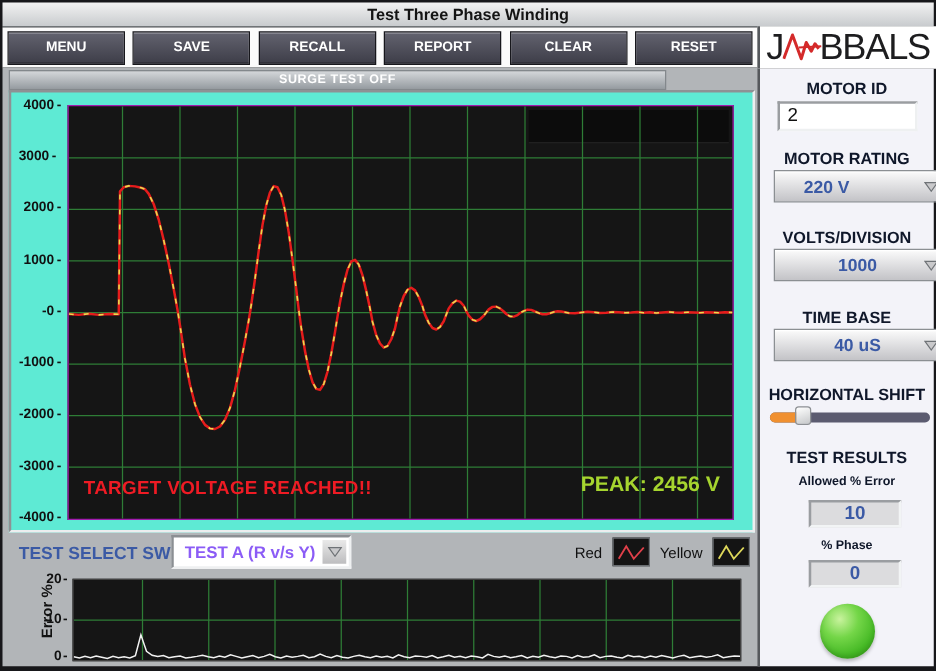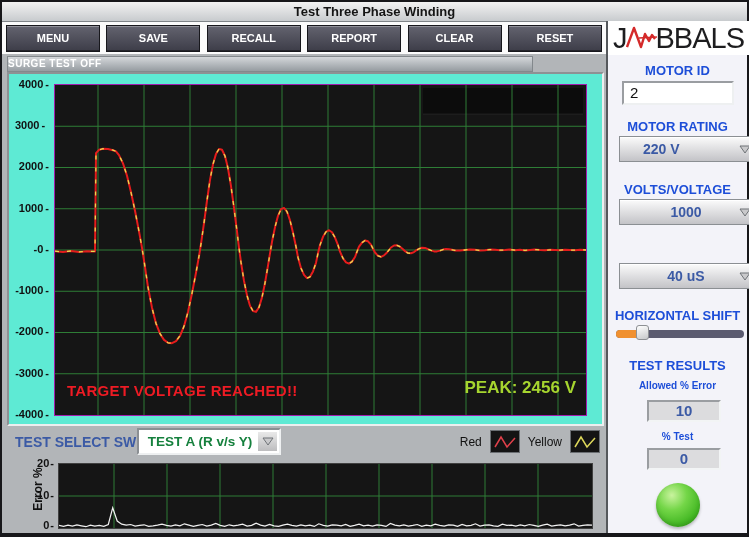--- a/index.html
+++ b/index.html
@@ -20,54 +20,54 @@
   
   .logo-box{position:absolute;left:606px;top:21px;width:141px;height:34px;background:#fff;
     border-left:2px solid #55585c;display:flex;align-items:center;justify-content:center;}
   .logo-text{font-size:29px;color:#1d1d1f;letter-spacing:-1px;line-height:30px;}
   .logo-squiggle{margin:0 -2px 0 -1px;}
 
   
   .main{position:absolute;left:2px;top:54px;width:604px;height:479px;background:#b2b5b8;}
   .surge-bar{position:absolute;left:5px;top:2px;width:526px;height:16px;
     background:linear-gradient(180deg,#d4d7da,#969ca1);border:1px solid #83888c;box-sizing:border-box;
-    color:#fff;font-weight:bold;font-size:10px;line-height:14px;letter-spacing:.5px;}
+    color:#fff;font-weight:bold;font-size:10px;text-align:center;line-height:14px;letter-spacing:.5px;}
   .chart-outer{position:absolute;left:5px;top:18px;width:597px;height:354px;background:#5eead4;
     border-top:2px solid #8e9194;border-left:2px solid #8e9194;border-bottom:2px solid #eceeef;border-right:2px solid #eceeef;
     box-sizing:border-box;}
   .plot{position:absolute;left:45px;top:10px;width:531px;height:330px;background:#151515;border:1px solid #a21caf;}
   .ytick{position:absolute;width:38px;text-align:right;font-size:11px;color:#111;font-weight:bold;}
   .ytick::after{content:"-";margin-left:2px;color:#111;}
   .scope-target{position:absolute;left:12px;top:297px;color:#ee1b24;font-weight:bold;font-size:15px;letter-spacing:.3px;}
   .scope-peak{position:absolute;right:10px;top:293px;color:#a6d52f;font-weight:bold;font-size:17px;}
 
   
   .select-row{position:absolute;left:0;top:372px;width:604px;height:32px;}
   .select-label{position:absolute;left:13px;top:8px;color:#3b5aa5;font-weight:bold;font-size:14px;}
   .select-dd{position:absolute;left:135px;top:2px;width:144px;height:27px;background:#fff;
     border:2px solid;border-color:#8b8f93 #eef0f1 #eef0f1 #8b8f93;box-sizing:border-box;cursor:pointer;}
-  .select-dd .dd-text{display:block;text-align:center;color:#15803d;font-weight:bold;font-size:13.5px;line-height:23px;padding-right:18px;}
+  .select-dd .dd-text{display:block;text-align:center;color:#8b5cf6;font-weight:bold;font-size:13.5px;line-height:23px;padding-right:18px;}
   .dd-arrow{position:absolute;right:2px;top:2px;bottom:2px;width:19px;
     background:linear-gradient(180deg,#e9e9e9,#bdbdbf);display:flex;align-items:center;justify-content:center;}
   .legend{position:absolute;right:6px;top:4px;display:flex;align-items:center;gap:8px;}
   .legend-label{font-size:12px;color:#111;}
   .legend-swatch{width:28px;height:21px;background:#141414;border:1px solid #6a6e72;display:flex;align-items:center;justify-content:center;cursor:pointer;}
 
   
   .error-sec{position:absolute;left:0;top:404px;width:604px;height:75px;}
   .err-ylabel{position:absolute;left:14px;top:24px;transform:rotate(-90deg);transform-origin:center;
     font-weight:bold;font-size:12px;color:#111;}
   .etick{position:absolute;width:24px;text-align:right;font-size:11px;color:#111;font-weight:bold;left:28px;}
   .etick::after{content:"-";margin-left:1px;}
   .err-plot{position:absolute;left:56px;top:5px;width:533px;height:64px;background:#151515;border:1px solid #404040;}
 
   
   .sidebar{position:absolute;left:606px;top:55px;width:141px;height:478px;background:#f3f3f9;
     border-left:2px solid #55585c;box-sizing:border-box;}
-  .sb-label{position:absolute;left:0;width:100%;text-align:center;color:#1d4ed8;font-weight:bold;font-size:13px;}
+  .sb-label{position:absolute;left:0;width:100%;text-align:center;color:#0f172a;font-weight:bold;font-size:13px;}
   .sb-label.small{font-size:10px;}
   .sb-input{position:absolute;left:14px;width:112px;height:24px;background:#fff;
     border:2px solid;border-color:#9a9da1 #eef0f1 #eef0f1 #9a9da1;box-sizing:border-box;
     font-size:15px;color:#111;line-height:20px;padding-left:6px;}
   .sb-dd{position:absolute;left:11px;width:138px;height:26px;
     background:linear-gradient(180deg,#fbfbfb,#c3c3c7);border:1px solid #8b8f93;box-sizing:border-box;
     box-shadow:inset 0 1px 0 #fff;cursor:pointer;padding-left:12px;}
   .sb-dd .dd-text{display:block;text-align:center;color:#3b5aa5;font-weight:bold;font-size:14px;line-height:24px;padding-right:16px;}
   .sb-dd .dd-text.left{text-align:left;padding-left:11px;}
   .sb-dd .dd-arrow{background:none;}
@@ -212,48 +212,49 @@
     <div class="sb-label" style="top:64px;">MOTOR RATING</div>
     <div class="sb-dd" style="top:81px;">
       <span class="dd-text left">220 V</span>
       <span class="dd-arrow">
         <svg width="12" height="9" viewBox="0 0 12 9">
             <polygon points="1,1 11,1 6,8" fill="#c9c9cb" stroke="#6f7377" stroke-width="1"></polygon>
           </svg>
       </span>
     </div>
 
-    <div class="sb-label" style="top:127px;">VOLTS/VOLTAGE</div>
+    <div class="sb-label" style="top:127px;">VOLTS/DIVISION</div>
     <div class="sb-dd" style="top:144px;">
       <span class="dd-text">1000</span>
       <span class="dd-arrow">
         <svg width="12" height="9" viewBox="0 0 12 9">
             <polygon points="1,1 11,1 6,8" fill="#c9c9cb" stroke="#6f7377" stroke-width="1"></polygon>
           </svg>
       </span>
     </div>
 
+    <div class="sb-label" style="top:191px;">TIME BASE</div>
     <div class="sb-dd" style="top:208px;">
       <span class="dd-text">40 uS</span>
       <span class="dd-arrow">
         <svg width="12" height="9" viewBox="0 0 12 9">
             <polygon points="1,1 11,1 6,8" fill="#c9c9cb" stroke="#6f7377" stroke-width="1"></polygon>
           </svg>
       </span>
     </div>
 
     <div class="sb-label" style="top:253px;">HORIZONTAL SHIFT</div>
     <div class="slider">
       <div class="track"></div>
       <div class="fill" id="slider-fill" style="background: rgb(240, 144, 48);"></div>
       <div class="handle"></div>
     </div>
 
     <div class="sb-label" style="top:303px;">TEST RESULTS</div>
     <div class="sb-label small" style="top:325px;">Allowed % Error</div>
     <div class="sb-field" style="top:345px;">10</div>
-    <div class="sb-label small" style="top:376px;">% Test</div>
+    <div class="sb-label small" style="top:376px;">% Phase</div>
     <div class="sb-field" style="top:393px;">0</div>
 
     <div class="led"></div>
   </div>
 
 </div>
 
 </body></html>

